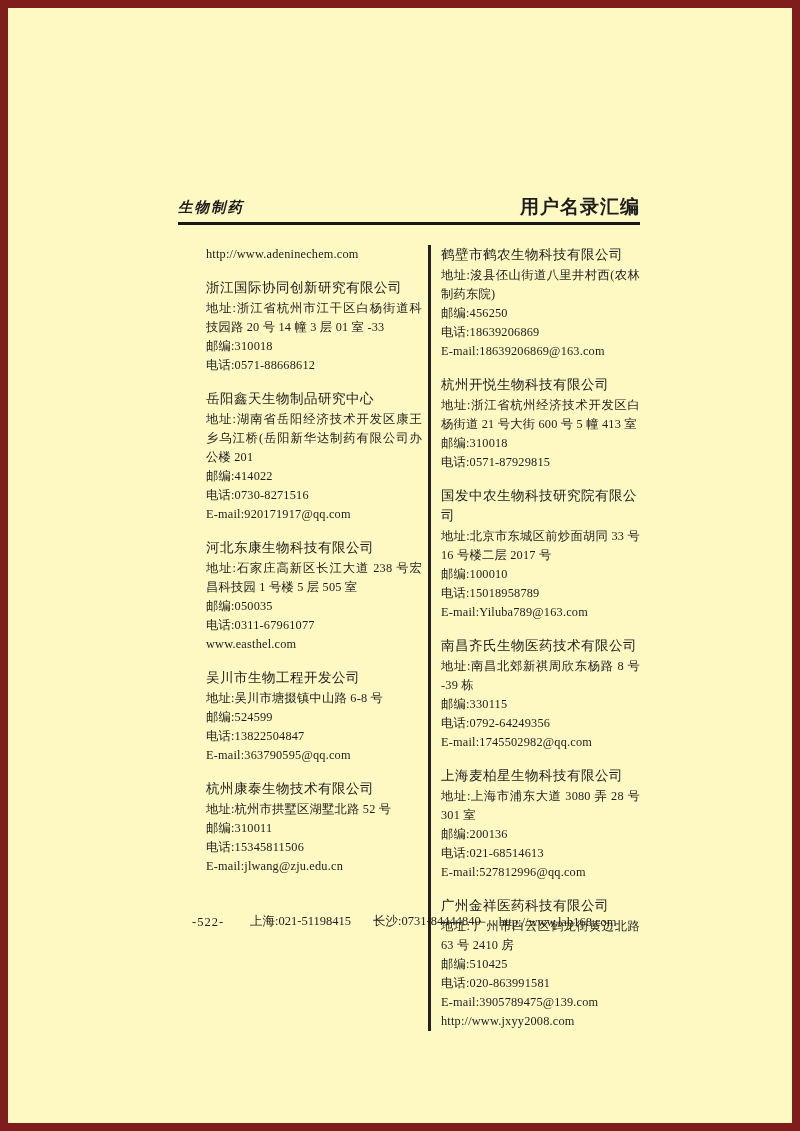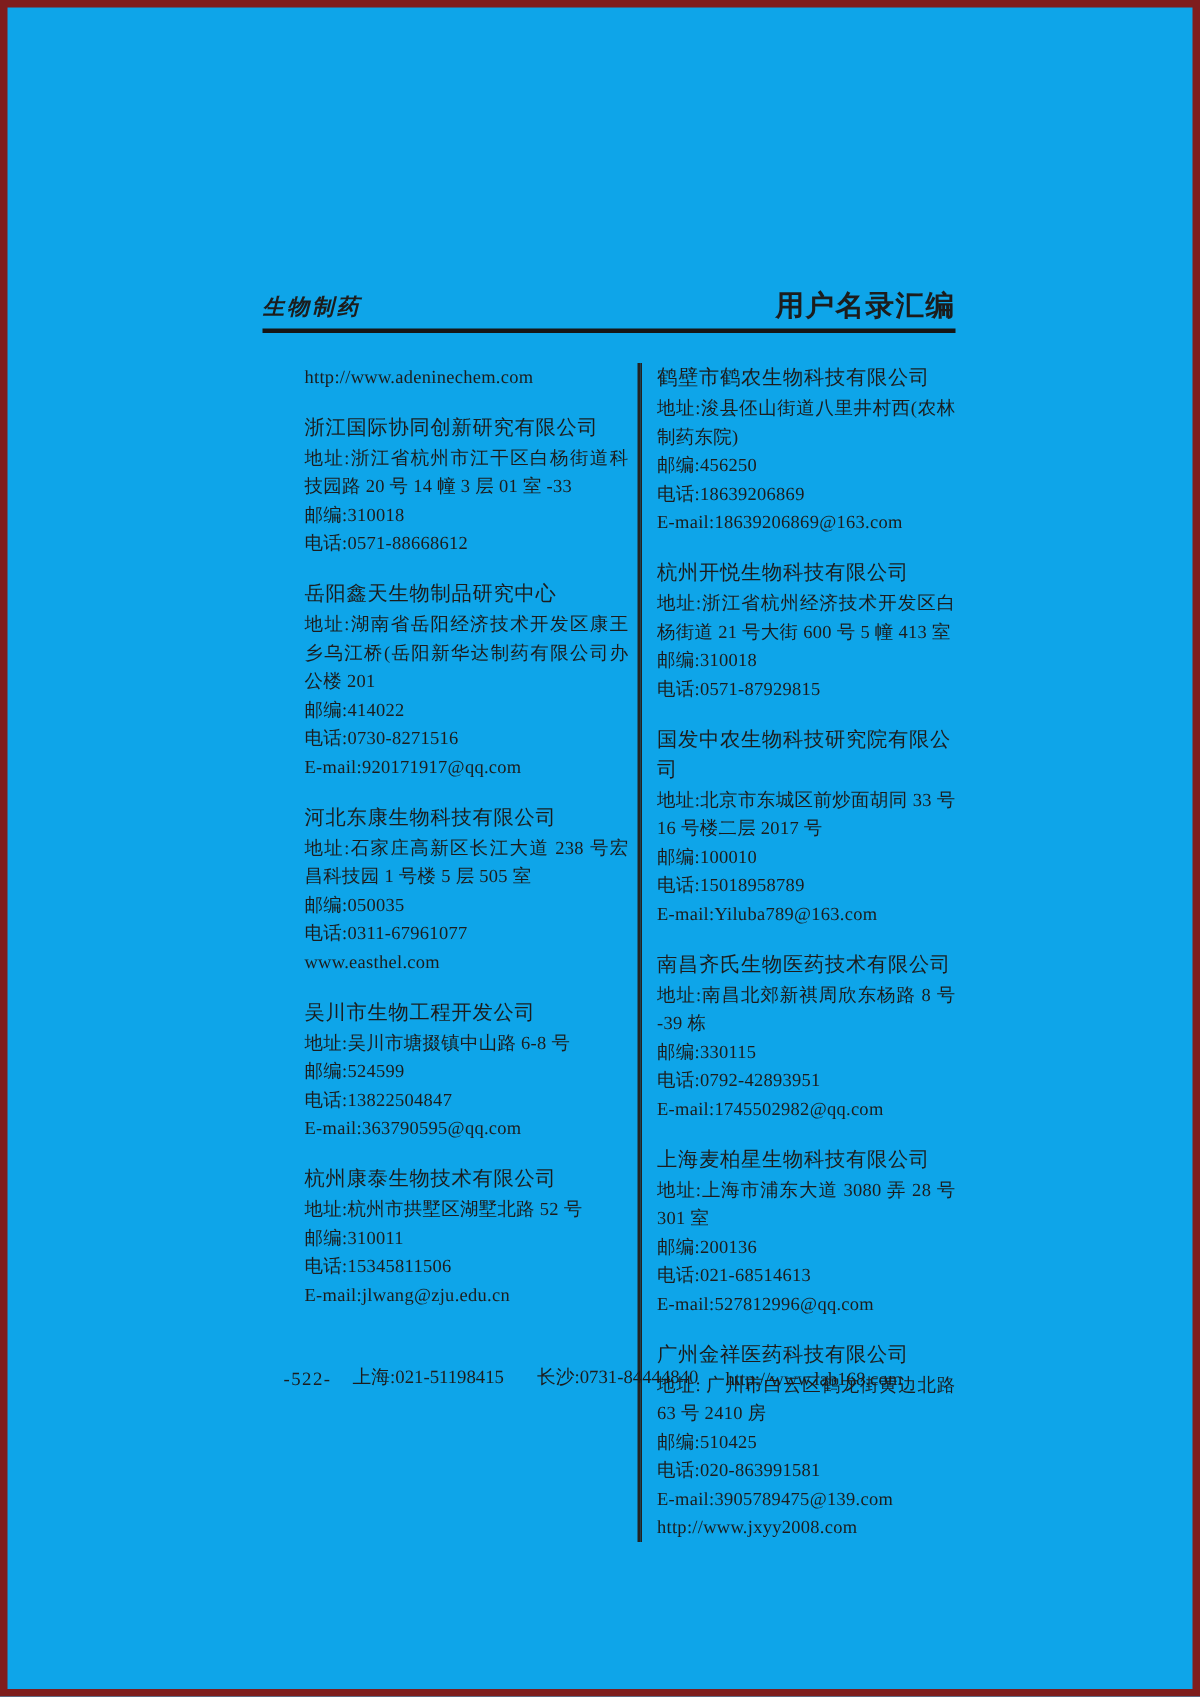--- a/index.html
+++ b/index.html
@@ -5,22 +5,22 @@
   * { margin:0; padding:0; box-sizing:border-box; }
   html,body { width:800px; height:1131px; }
   body {
     font-family: "Liberation Serif", "DejaVu Serif", serif;
     background:#f2f1ef;
     color:#1c1c1c;
     position:relative;
   }
   .page {
     position:absolute; inset:0;
-    background:#0ea5e9;
-    border:5px solid #7f1d1d;
+    background:#fef9c3;
+    border:8px solid #7f1d1d;
   }
   .content {
     position:absolute;
     left:170px; top:186px; width:462px;
   }
   
   .header {
     display:flex; justify-content:space-between; align-items:flex-end;
     border-bottom:3px solid #161616;
     padding-bottom:2px;
@@ -57,21 +57,21 @@
     text-align:justify;
   }
   
   .footer {
     position:absolute;
     left:170px; top:905px; width:475px;
     font-size:12.5px;
     display:flex; align-items:flex-end;
   }
   .footer .page-number { margin-left:14px; letter-spacing:1px; }
-  .footer .contact-shanghai { margin-left:14px; }
+  .footer .contact-shanghai { margin-left:26px; }
   .footer .contact-changsha { margin-left:22px; }
   .footer .footer-website  { margin-left:18px; }
 </style>
 </head>
 <body>
 
 <div class="page">
   <div class="content">
 
     <div class="header">
@@ -138,21 +138,21 @@
             <div class="company">国发中农生物科技研究院有限公司</div>
             <div class="line">地址:北京市东城区前炒面胡同 33 号 16 号楼二层 2017 号</div>
             <div class="line">邮编:100010</div>
             <div class="line">电话:15018958789</div>
             <div class="line">E-mail:Yiluba789@163.com</div>
           </div>
           <div class="entry">
             <div class="company">南昌齐氏生物医药技术有限公司</div>
             <div class="line">地址:南昌北郊新祺周欣东杨路 8 号 -39 栋</div>
             <div class="line">邮编:330115</div>
-            <div class="line">电话:0792-42893951</div>
+            <div class="line">电话:0792-64249356</div>
             <div class="line">E-mail:1745502982@qq.com</div>
           </div>
           <div class="entry">
             <div class="company">上海麦柏星生物科技有限公司</div>
             <div class="line">地址:上海市浦东大道 3080 弄 28 号 301 室</div>
             <div class="line">邮编:200136</div>
             <div class="line">电话:021-68514613</div>
             <div class="line">E-mail:527812996@qq.com</div>
           </div>
           <div class="entry">

